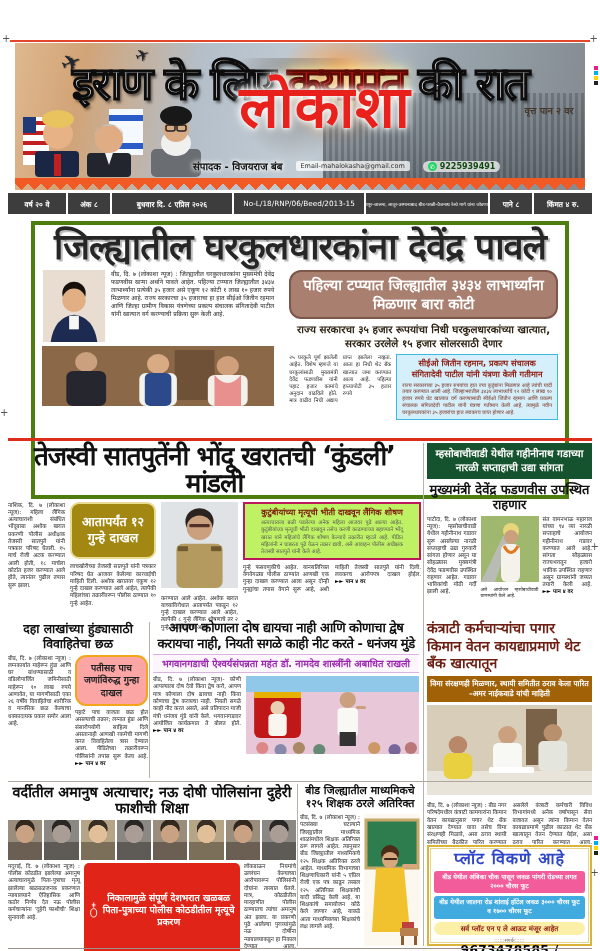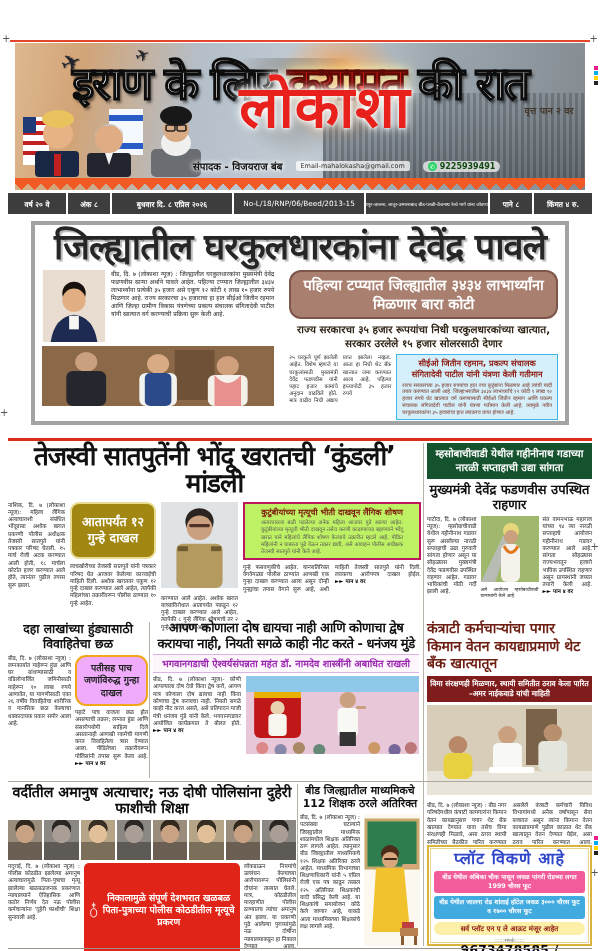--- a/index.html
+++ b/index.html
@@ -50,21 +50,21 @@
       background:conic-gradient(from -45deg at 50% 100%, #f15a24 0 90deg, rgba(0,0,0,0) 90deg);
       background-size:13px 12px;background-repeat:repeat-x;background-position:bottom left;}
   
   #infobar{position:absolute;top:193px;left:8px;right:8px;height:21px;display:flex;gap:2px;}
   #infobar .cell{background:#3d3d3d;color:#fff;display:flex;align-items:center;justify-content:center;
       font-size:7.3px;font-weight:bold;padding:0 4px;white-space:nowrap;overflow:hidden;}
   .c-year{flex:0 0 50px;} .c-issue{flex:0 0 34px;} .c-date{flex:0 0 112px;} .c-reg{flex:0 0 122px;font-weight:normal!important;}
   .c-tag{flex:1 1 auto;font-size:4.6px!important;font-weight:normal!important;}
   .c-pages{flex:0 0 34px;} .c-price{flex:0 0 50px;}
   
-  #mainbox{position:absolute;top:221px;left:31px;right:31px;height:204px;border:4px solid #a3a3a3;background:#fff;box-sizing:border-box;}
+  #mainbox{position:absolute;top:221px;left:31px;right:31px;height:278px;border:4px solid #4d7c0f;background:#fff;box-sizing:border-box;}
   #mainH{font-size:36px;font-weight:bold;text-align:center;color:#262626;line-height:1.05;margin-top:3px;
       letter-spacing:-1px;text-shadow:2px 2px 1px rgba(0,0,0,.28);}
   #mainContent{display:flex;gap:15px;padding:4px 7px 0 7px;height:140px;}
   #mainLeft{flex:0 0 45%;display:flex;flex-direction:column;}
   #mainLeft .row{display:flex;gap:5px;}
   .ph-fad{flex:0 0 64px;height:72px;}
   #mainBody1{flex:1;font-size:6.1px;line-height:1.32;color:#1c1c1c;margin:0;}
   .ph-group{width:100%;height:60px;margin-top:4px;}
   #mainRight{flex:1;display:flex;flex-direction:column;gap:4px;}
   #brownbox{background:#a97f70;border:2px solid #7e564a;border-radius:12px;color:#fff;
@@ -97,33 +97,33 @@
   #mhasobaRow .col{flex:1;}
   #mhasobaMid{flex:0 0 58px;}
   .ph-saint{width:58px;height:66px;}
   #saintCap{font-size:4.7px;line-height:1.3;color:#333;margin-top:1px;}
   
   #hunda{position:absolute;top:622px;left:8px;width:140px;height:156px;}
   #hundaH{font-size:12.3px;font-weight:bold;text-align:center;color:#111;line-height:1.2;}
   #hundaRow{display:flex;gap:4px;margin-top:3px;}
   #hundaRow .c1{flex:0 0 45%;} #hundaRow .c2{flex:1;}
   #yellowbox{border:2.5px solid #f2a71b;border-radius:11px;font-size:9.3px;font-weight:bold;color:#222;
-      text-align:center;line-height:1.35;padding:5px 3px;margin-bottom:3px;background:#f0abfc;}
+      text-align:center;line-height:1.35;padding:5px 3px;margin-bottom:3px;background:#fca5a5;}
   
   #dhananjay{position:absolute;top:620px;left:153px;width:266px;height:158px;}
   #dhanH{font-size:13px;font-weight:bold;text-align:center;color:#101010;line-height:1.2;letter-spacing:-.5px;}
   #dhanSub{font-size:9.6px;font-weight:bold;color:#9c27b0;text-align:center;background:#fdf7fd;
       border-top:1px solid #d9b3e2;border-bottom:1px solid #d9b3e2;padding:2px 0;margin:3px 0;}
   #dhanRow{display:flex;gap:5px;}
   #dhanRow .txt{flex:0 0 88px;}
   .ph-stage{flex:1;height:78px;}
   
   #kantrati{position:absolute;top:620px;left:427px;right:8px;height:218px;}
   #kantH{font-size:14px;font-weight:bold;color:#6d1e12;text-align:left;line-height:1.25;}
-  #greenbox{background:#7f1d1d;color:#fff;font-size:7.4px;font-weight:bold;text-align:center;
+  #greenbox{background:#a16207;color:#fff;font-size:7.4px;font-weight:bold;text-align:center;
       line-height:1.4;padding:3px 2px;margin:3px 0;}
   .ph-meeting{width:100%;height:90px;}
   #kantText{column-count:2;column-gap:6px;margin-top:3px;}
   
   #vardi{position:absolute;top:784px;left:8px;width:288px;height:162px;}
   #vardiH{font-size:14.3px;font-weight:bold;text-align:center;color:#0d0d0d;line-height:1.15;}
   #mugrow{display:flex;gap:2px;height:40px;margin:3px 0;}
   .mug{flex:1;background:
       radial-gradient(circle at 50% 35%, #c9a183 0 28%, rgba(0,0,0,0) 30%),
       radial-gradient(circle at 50% 22%, #33281e 0 26%, rgba(0,0,0,0) 28%),
@@ -423,42 +423,42 @@
         <span>लॉकडाऊन नियमांचे उल्लंघन केल्याच्या आरोपावरून पोलिसांनी दोघांना ताब्यात घेतले. मात्र, कोठडीतील मारहाणीत पोलीस ठाण्यातच त्यांचा अमानुष अंत झाला. या प्रकरणी पुढे आलेल्या पुराव्यांमुळे नऊ दोषींना न्यायालयाकडून हा निकाल देण्यात आला.</span>
         <span class="cont">►► पान ४ वर</span>
       </div>
     </div>
 
   </div>
 
   <div class="vline" style="left:297px;top:784px;height:162px;"></div>
 
   <div id="madhyamik">
-    <div id="madhH">बीड जिल्ह्यातील माध्यमिकचे 112 शिक्षक ठरले अतिरिक्त</div>
+    <div id="madhH">बीड जिल्ह्यातील माध्यमिकचे १२५ शिक्षक ठरले अतिरिक्त</div>
     <div id="madhRow">
       <p class="txt smalltxt just">बीड, दि. ७ (लोकाशा न्यूज) : पटसंख्या घटल्याने जिल्ह्यातील माध्यमिक शाळांमधील शिक्षक अतिरिक्त ठरू लागले आहेत. त्यानुसार बीड जिल्ह्यातील माध्यमिकचे १२५ शिक्षक अतिरिक्त ठरले आहेत. माध्यमिक विभागाच्या शिक्षणाधिकारी यांनी ५ एप्रिल रोजी एक पत्र काढून तब्बल १२५ अतिरिक्त शिक्षकांची यादी प्रसिद्ध केली आहे. या शिक्षकांचे समायोजन कोठे केले जाणार आहे, याकडे आता माध्यमिकच्या शिक्षकांचे लक्ष लागले आहे.</p>
       <svg class="ph-teacher" viewBox="0 0 56 132" preserveAspectRatio="none">
         <rect width="56" height="132" fill="#fdf8ef"></rect>
         <rect x="2" y="6" width="52" height="48" fill="#2e7d4f" stroke="#c8a86a" stroke-width="3"></rect>
         <circle cx="26" cy="40" r="9" fill="#4a2c18"></circle>
         <circle cx="26" cy="46" r="8" fill="#d8a87c"></circle>
         <rect x="20" y="44" width="13" height="2" rx="1" fill="#3a241a"></rect>
         <path d="M12 54 L40 54 L46 118 L8 118 Z" fill="#f2c12e"></path>
         <rect x="38" y="50" width="16" height="4" rx="2" fill="#d8a87c"></rect>
         <rect x="36" y="114" width="18" height="8" fill="#b8804e"></rect>
         <rect x="37" y="122" width="3" height="9" fill="#8a5c34"></rect>
           <rect x="50" y="122" width="3" height="9" fill="#8a5c34"></rect>
         <rect x="38" y="108" width="12" height="6" fill="#c04040"></rect>
       </svg>
     </div>
   </div>
 
   <div id="ad">
     <div id="adTitle">प्लॉट विकणे आहे</div>
-    <div class="adband" id="adPink">बीड येथील अंबिका चौक पासून जवळ पांगरी रोडच्या लगत 1999 चौरस फूट</div>
+    <div class="adband" id="adPink">बीड येथील अंबिका चौक पासून जवळ पांगरी रोडच्या लगत २००० चौरस फूट</div>
     <div class="adband" id="adBlue">बीड येथील जालना रोड शांताई हॉटेल जवळ ३००० चौरस फूट व १७०० चौरस फूट</div>
     <div id="adYellow">सर्व प्लॉट एन ए ले आऊट मंजूर आहेत</div>
     <div id="adContact">::::::संपर्क::::::</div>
     <div id="adPhones">9673478585 / 7709757585</div>
   </div>
 
   <div id="bottomline"></div>
 
   <span class="cropmark" style="left:2px;top:34px;">+</span>
   <span class="cropmark" style="right:2px;top:34px;">+</span>

